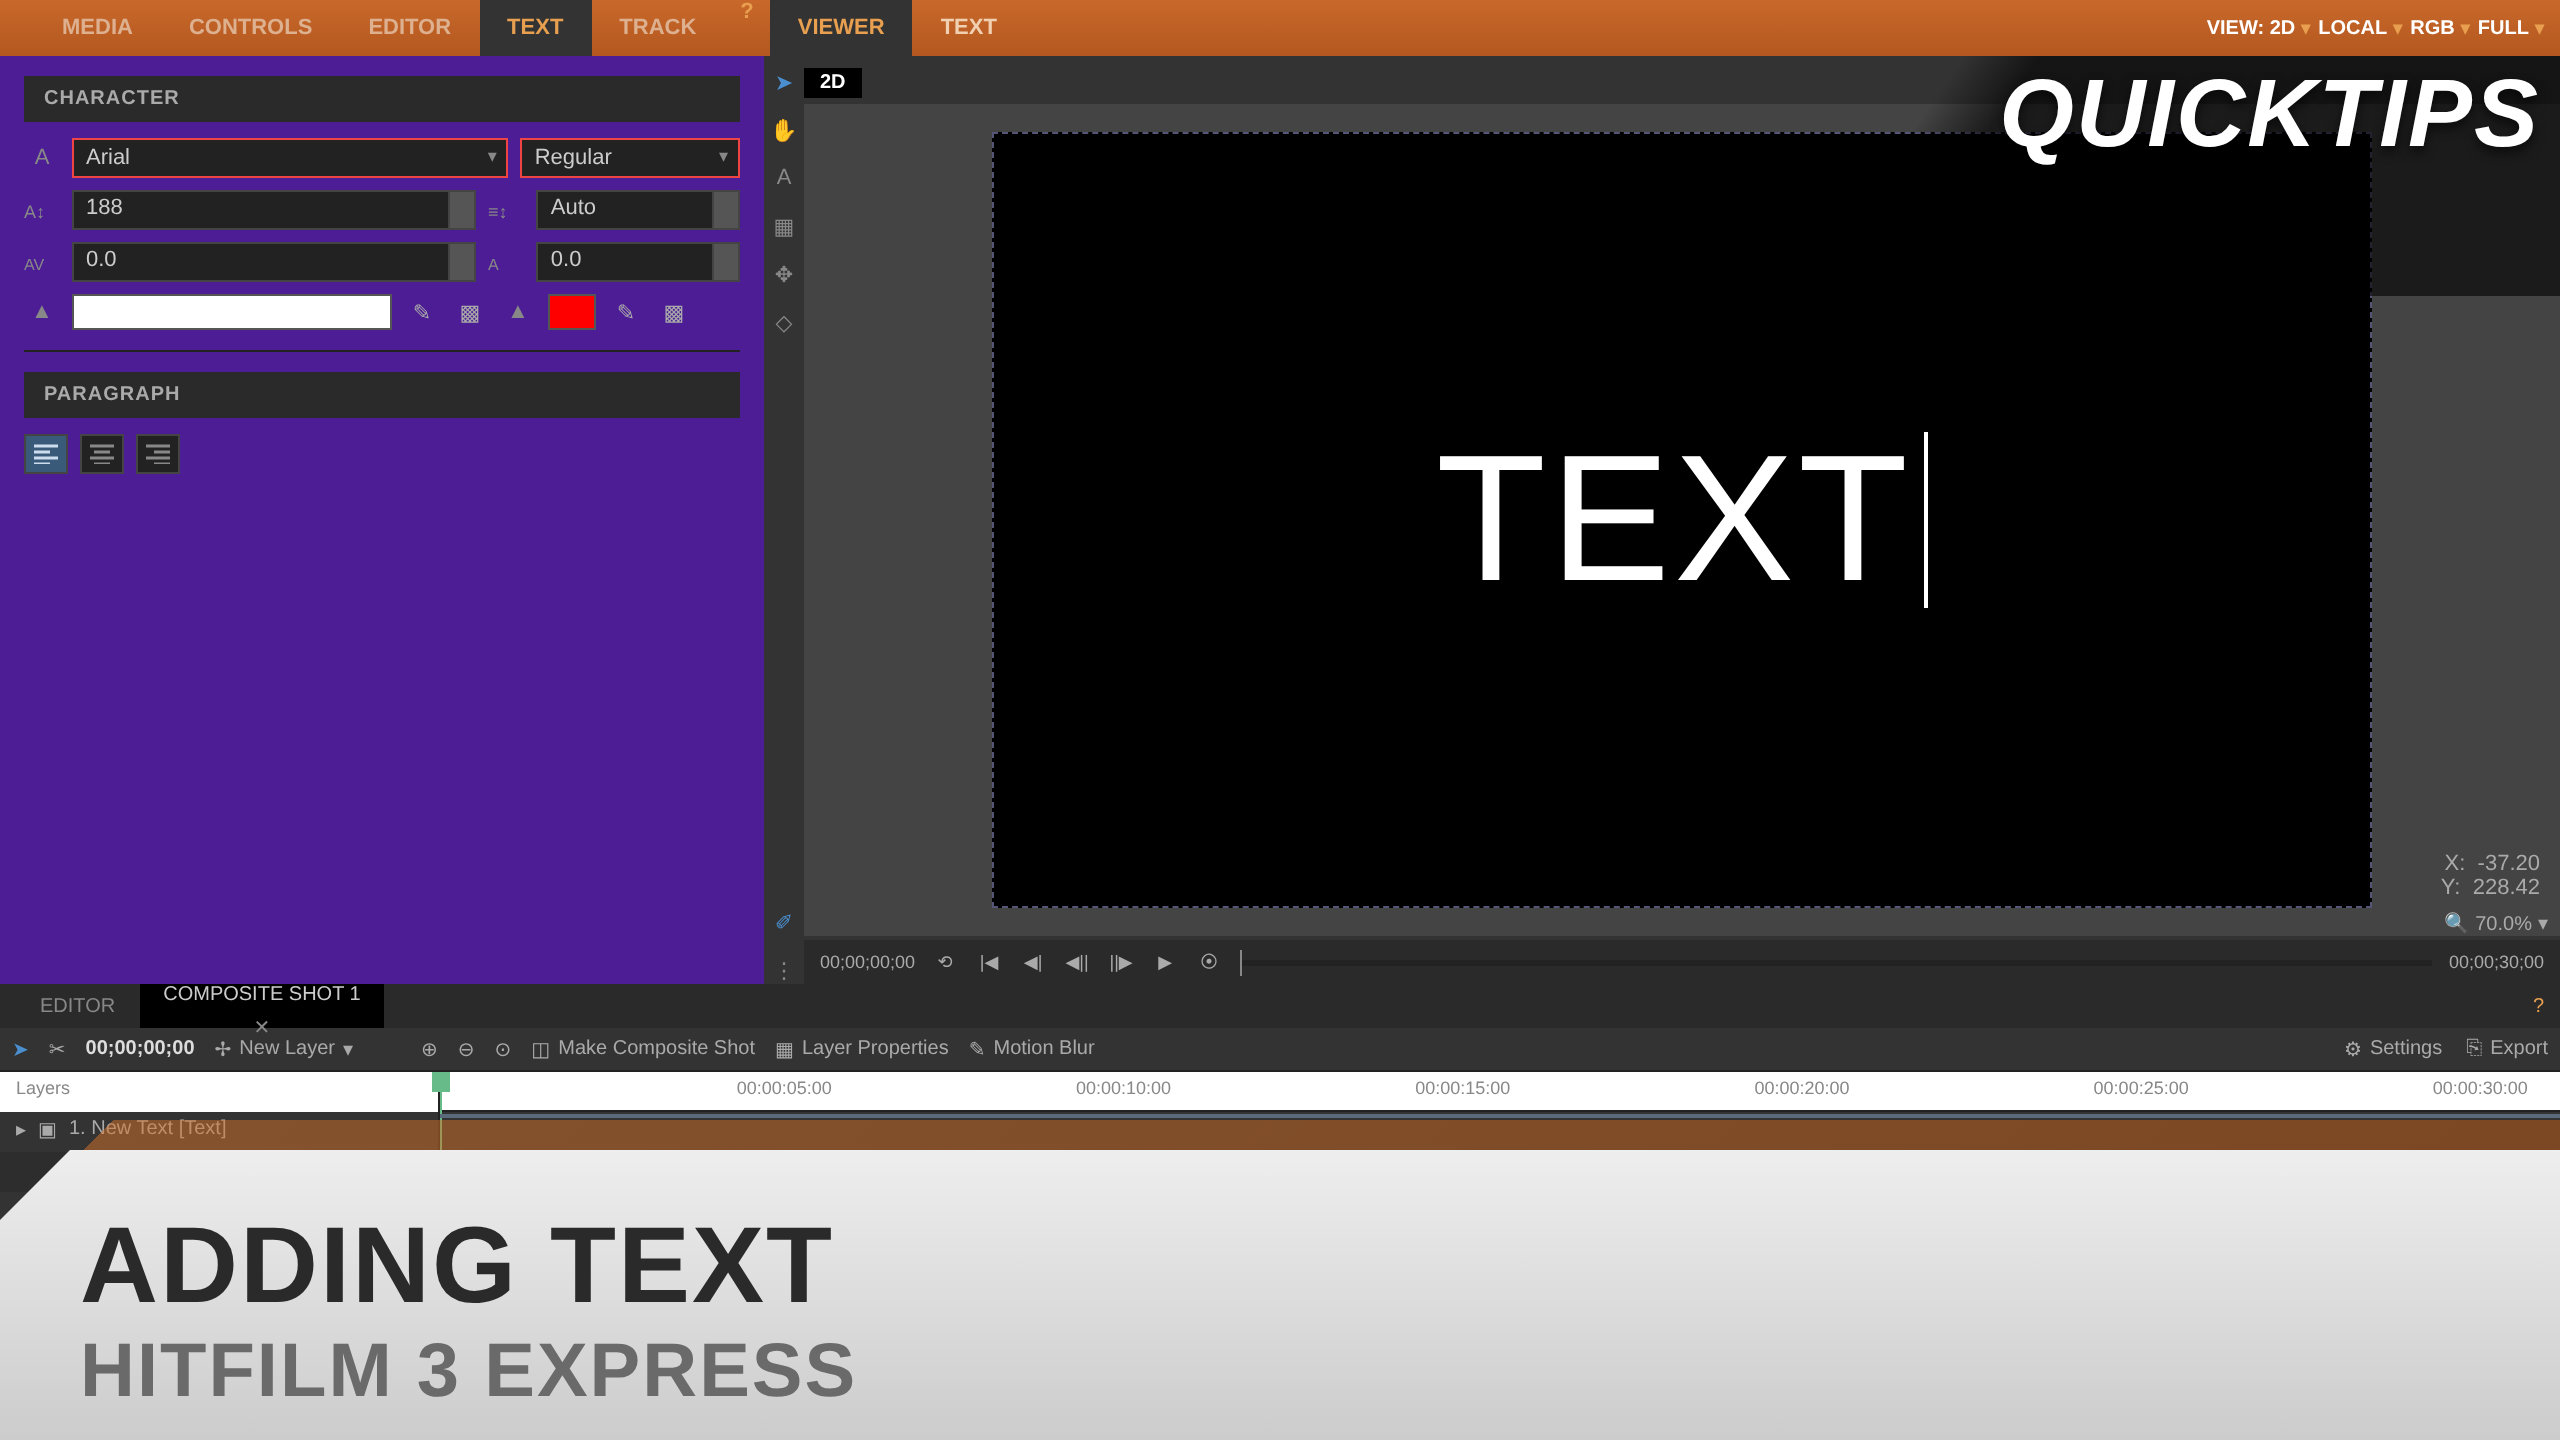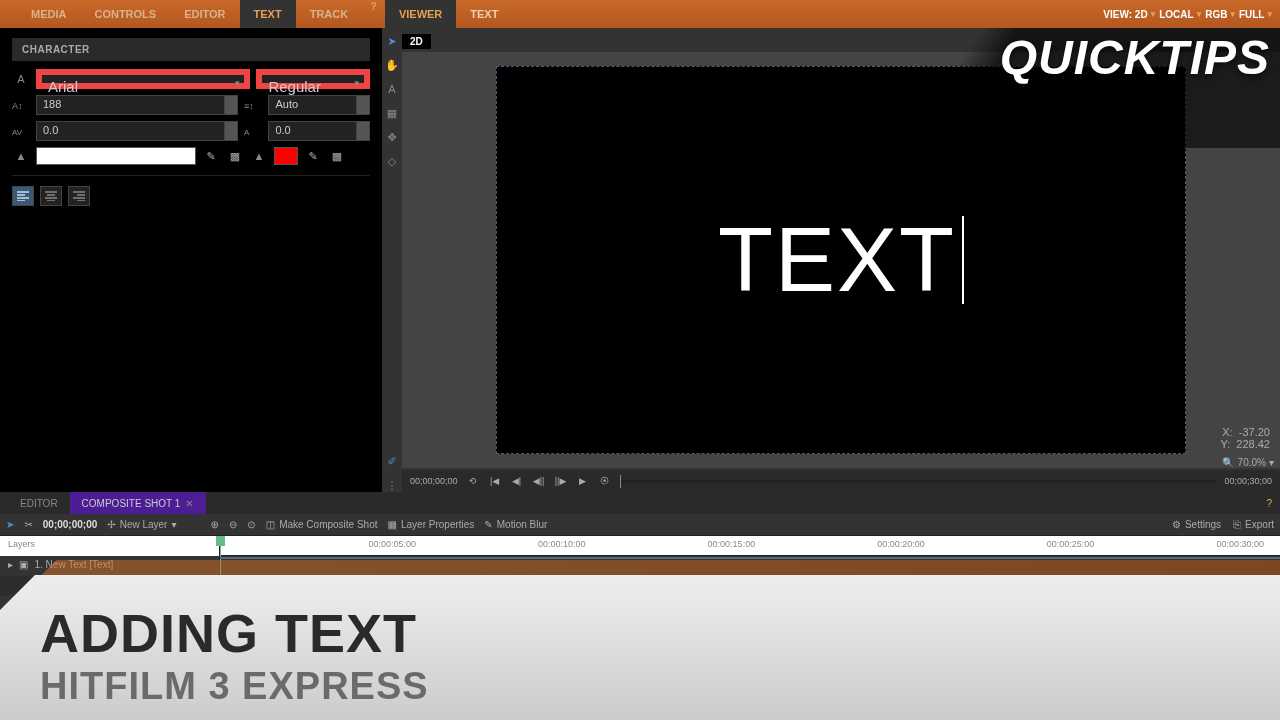--- a/index.html
+++ b/index.html
@@ -12,25 +12,25 @@
 .help-icon { margin-left: 8px; color: #e8a050; cursor: pointer; }
 .top-center { display: flex; margin-left: 8px; }
 .center-tab { padding: 0 14px; display: flex; align-items: center; height: 28px; }
 .center-tab.active { background: #333; color: #e8a050; }
 .top-right { margin-left: auto; display: flex; align-items: center; gap: 4px; padding-right: 8px; font-size: 10px; color: #fff; }
 .right-drop { display: flex; align-items: center; gap: 3px; cursor: pointer; }
 .right-drop::after { content: "▾"; color: #e8a050; font-size: 9px; }
 
 .main { display: flex; height: 464px; }
 
-.left-panel { width: 382px; background: #000000; padding: 10px 12px; color: #ccc; }
+.left-panel { width: 382px; background: #4c1d95; padding: 10px 12px; color: #ccc; }
 .section-header { background: #2a2a2a; padding: 6px 10px; font-size: 10px; font-weight: bold; color: #aaa; letter-spacing: 0.5px; margin-bottom: 8px; }
 .row { display: flex; align-items: center; gap: 6px; margin-bottom: 6px; }
 .icon-label { width: 18px; color: #888; font-size: 11px; text-align: center; }
-.dropdown { flex: 1; background: #222; border: 6px solid #ef4444; color: #ccc; font-size: 15px; padding: 3px 18px 3px 6px; height: 20px; position: relative; cursor: pointer; }
+.dropdown { flex: 1; background: #222; border: 1px solid #ef4444; color: #ccc; font-size: 11px; padding: 3px 18px 3px 6px; height: 20px; position: relative; cursor: pointer; }
 .dropdown::after { content: "▾"; position: absolute; right: 5px; top: 3px; color: #888; font-size: 9px; }
 .spinner { background: #222; border: 1px solid #444; color: #ccc; font-size: 11px; padding: 2px 16px 2px 6px; height: 20px; position: relative; cursor: text; }
 .spinner::after { content: ""; position: absolute; right: 0; top: 0; bottom: 0; width: 12px; background: linear-gradient(#555 0, #555 49%, #333 50%, #333 50%, #555 51%, #555 100%); border-left: 1px solid #444; }
 .spin-up,.spin-down{position:absolute;right:3px;width:0;height:0;border-left:3px solid transparent;border-right:3px solid transparent}
 .spin-up{top:3px;border-bottom:3px solid #aaa}
 .spin-down{bottom:3px;border-top:3px solid #aaa}
 .color-swatch { width: 160px; height: 18px; background: #fff; border: 1px solid #555; cursor: pointer; }
 .color-swatch.red { width: 24px; background: #ff0000; }
 .tool-btn { width: 18px; height: 18px; display: flex; align-items: center; justify-content: center; color: #aaa; font-size: 11px; cursor: pointer; }
 .align-btn { width: 22px; height: 20px; background: #222; border: 1px solid #444; display: flex; align-items: center; justify-content: center; cursor: pointer; color: #888; }
@@ -48,21 +48,21 @@
 .canvas-text { color: #fff; font-size: 90px; font-weight: normal; letter-spacing: 2px; }
 .text-cursor { display: inline-block; width: 2px; height: 88px; background: #fff; margin-left: 6px; vertical-align: middle; }
 .coords { position: absolute; bottom: 42px; right: 10px; font-size: 11px; color: #aaa; text-align: right; }
 .zoom { position: absolute; bottom: 24px; right: 6px; font-size: 10px; color: #aaa; display:flex;align-items:center;gap:3px;}
 .playbar { position: absolute; bottom: 0; left: 0; right: 0; height: 22px; background: #2a2a2a; display: flex; align-items: center; gap: 8px; padding: 0 8px; font-size: 9px; color: #aaa; }
 .play-btn { width: 14px; height: 14px; color: #aaa; cursor: pointer; display:flex;align-items:center;justify-content:center;}
 
 .bottom-panel { height: 228px; background: #333; }
 .btabs { height: 22px; background: #2a2a2a; display: flex; align-items: center; padding-left: 8px; font-size: 10px; color: #888; }
 .btab { padding: 0 12px; height: 22px; display: flex; align-items: center; cursor: pointer; gap:5px;}
-.btab.active { background: #4c1d95; color: #ccc; }
+.btab.active { background: #000000; color: #ccc; flex-direction: column; }
 .btab-close { color: #888; cursor: pointer; }
 .btoolbar { height: 22px; background: #333; border-bottom: 1px solid #222; display: flex; align-items: center; padding: 0 6px; font-size: 10px; color: #aaa; gap: 10px; }
 .btoolbar .right { margin-left: auto; display: flex; gap: 12px; }
 .tl-item { display: flex; align-items: center; gap: 4px; cursor: pointer; }
 .timeline-header { height: 20px; display: flex; background: #ffffff; font-size: 9px; color: #888; }
 .layers-col { width: 220px; border-right: 1px solid #222; }
 .timeline-col { flex: 1; position: relative; }
 .layers-header { padding: 3px 8px; }
 .ruler { height: 20px; position: relative; border-bottom: 1px solid #222;}
 .tick { position: absolute; top: 3px; font-size: 9px; color: #888; }
@@ -149,20 +149,21 @@
       <div class="color-swatch"></div>
       <div class="tool-btn">✎</div>
       <div class="tool-btn">▩</div>
       <div class="icon-label">▲</div>
       <div class="color-swatch red"></div>
       <div class="tool-btn">✎</div>
       <div class="tool-btn">▩</div>
     </div>
 
     <div style="border-top:1px solid #222;margin:10px 0"></div>
+    <div class="section-header">PARAGRAPH</div>
     <div class="row">
       <div class="align-btn active">
           <svg width="12" height="10">
             <path d="M0 1h12M0 4h8M0 7h12M0 10h8" stroke="#cde" stroke-width="1.5"></path>
           </svg>
         </div>
       <div class="align-btn">
           <svg width="12" height="10">
             <path d="M0 1h12M2 4h8M0 7h12M2 10h8" stroke="#888" stroke-width="1.5"></path>
           </svg>

